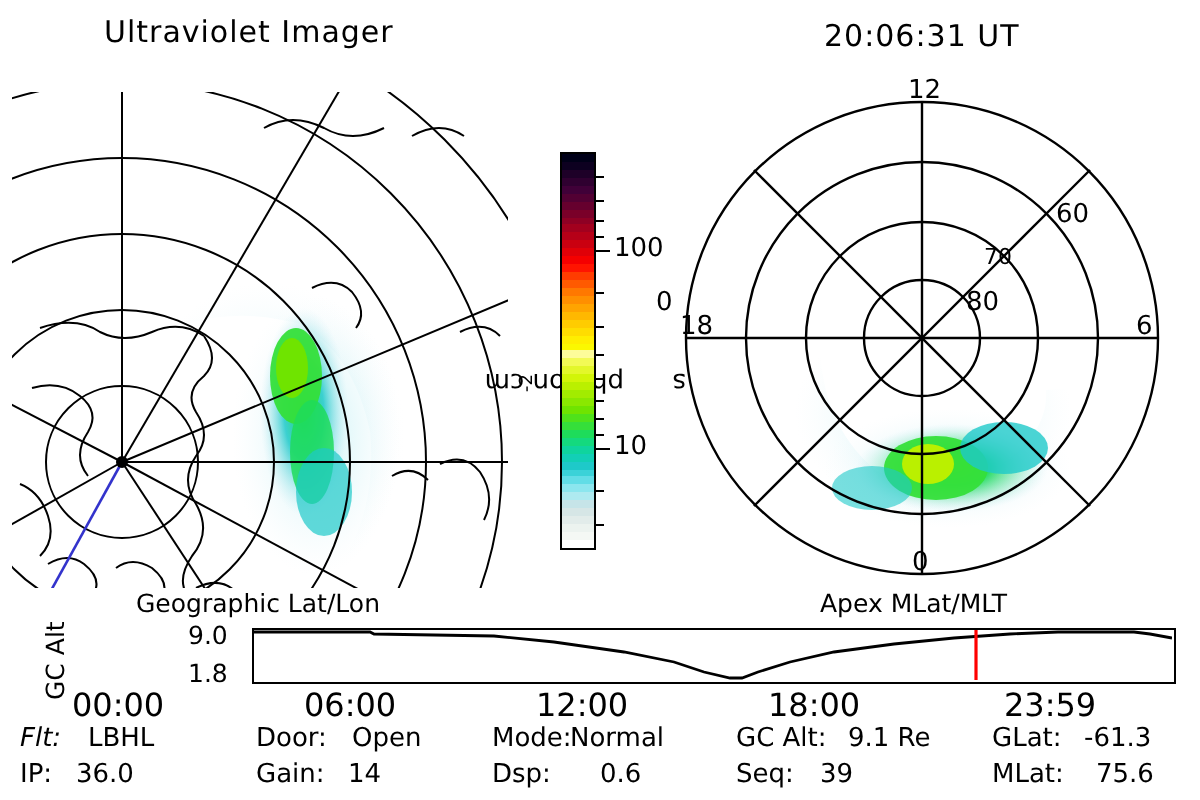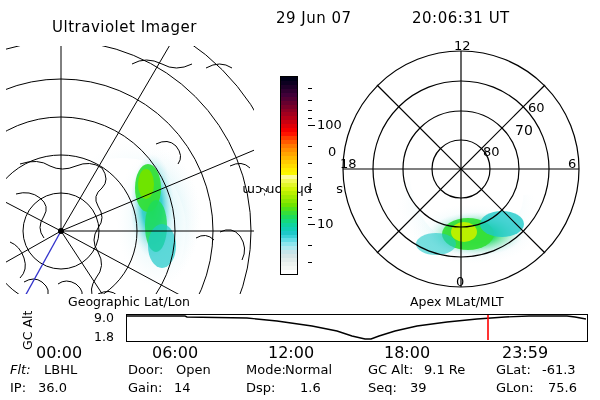--- a/index.html
+++ b/index.html
@@ -5,33 +5,33 @@
   html,body{margin:0;padding:0;background:#ffffff;}
   body{width:600px;height:400px;overflow:hidden;
        font-family:"DejaVu Sans","Liberation Sans",sans-serif;color:#000;}
   #root{position:relative;width:600px;height:400px;}
 
   .abs{position:absolute;}
 
   
   #header{top:6px;left:0;width:600px;height:26px;}
   #header span{position:absolute;font-size:15px;letter-spacing:.5px;white-space:nowrap;}
-  #hdr-title{left:52px;top:12px;}
+  #hdr-title{left:52px;top:1px;}
   #hdr-date{left:276px;top:3px;}
   #hdr-time{left:412px;top:3px;}
 
   
   .panel{position:absolute;}
   .panel svg{display:block;}
 
   
   #cbar-wrap{left:280px;top:76px;width:18px;height:199px;}
   #cbar{width:18px;height:199px;border:1px solid #000;box-sizing:border-box;}
   #cbar .seg{width:100%;}
-  #cbar-ticks{position:absolute;left:308px;top:76px;width:30px;height:199px;text-align:right;}
+  #cbar-ticks{position:absolute;left:298px;top:76px;width:30px;height:199px;text-align:right;}
   #cbar-ticks .tk{position:absolute;left:0;height:1px;background:#000;}
   #cbar-ticks .tk.minor{width:4px;}
   #cbar-ticks .tk.major{width:7px;}
   .cb-lab{position:absolute;left:9px;font-size:13px;line-height:13px;transform:translateY(-7px);}
   #cbar-title{position:absolute;left:246px;top:128px;width:16px;height:140px;
               font-size:13px;white-space:nowrap;}
   #cbar-title span{display:block;transform:rotate(-90deg) translate(-68px,-2px);
                    transform-origin:left top;}
   sup{font-size:9px;vertical-align:super;}
 
@@ -57,21 +57,20 @@
   .f-r1{top:0;}
   .f-r2{top:18px;}
 </style>
 </head>
 <body>
 
 <div id="root">
 
   <div id="header" class="abs">
     <span id="hdr-title">Ultraviolet Imager</span>
-    <span id="hdr-date">29 Jun 07</span>
     <span id="hdr-time">20:06:31 UT</span>
   </div>
 
   <div class="panel" id="left-panel" style="left:6px;top:46px;width:248px;height:248px;">
     <svg width="248" height="248" viewBox="0 0 248 248">
       <defs>
         <clipPath id="lclip">
             <rect x="0" y="0" width="248" height="248"></rect>
           </clipPath>
         <radialGradient id="aur1" cx="50%" cy="50%" r="50%">
@@ -262,21 +261,21 @@
         <line x1="41" y1="41" x2="209" y2="209"></line>
         <line x1="209" y1="41" x2="41" y2="209"></line>
       </g>
     </svg>
 
     <span class="abs" style="left:118px;top:-6px;font-size:13px;">12</span>
     <span class="abs" style="left:4px;top:112px;font-size:13px;">18</span>
     <span class="abs" style="left:232px;top:112px;font-size:13px;">6</span>
     <span class="abs" style="left:120px;top:230px;font-size:13px;">0</span>
     <span class="abs" style="left:192px;top:56px;font-size:13px;">60</span>
-    <span class="abs" style="left:179px;top:78px;font-size:14px;">70</span>
+    <span class="abs" style="left:156px;top:78px;font-size:11px;">70</span>
     <span class="abs" style="left:147px;top:100px;font-size:13px;">80</span>
   </div>
   <span class="abs" style="left:328px;top:144px;font-size:13px;">0</span>
 
   <div id="strip" class="abs">
 
     <span class="axlab" id="strip-geo">Geographic Lat/Lon</span>
     <span class="axlab" id="strip-apex">Apex MLat/MLT</span>
 
     <div id="gcalt-rot">
@@ -313,20 +312,20 @@
     <span class="f-r1" style="left:368px;">GC Alt:</span>
     <span class="f-r1" style="left:424px;">9.1 Re</span>
     <span class="f-r1" style="left:496px;">GLat:</span>
     <span class="f-r1" style="left:542px;">-61.3</span>
 
     <span class="f-r2" style="left:10px;">IP:</span>
     <span class="f-r2" style="left:38px;text-align:right;">36.0</span>
     <span class="f-r2" style="left:128px;">Gain:</span>
     <span class="f-r2" style="left:174px;">14</span>
     <span class="f-r2" style="left:246px;">Dsp:</span>
-    <span class="f-r2" style="left:300px;">1.6</span>
+    <span class="f-r2" style="left:300px;">0.6</span>
     <span class="f-r2" style="left:368px;">Seq:</span>
     <span class="f-r2" style="left:410px;">39</span>
-    <span class="f-r2" style="left:496px;">GLon:</span>
+    <span class="f-r2" style="left:496px;">MLat:</span>
     <span class="f-r2" style="left:548px;">75.6</span>
   </div>
 
 </div>
 
 </body></html>

